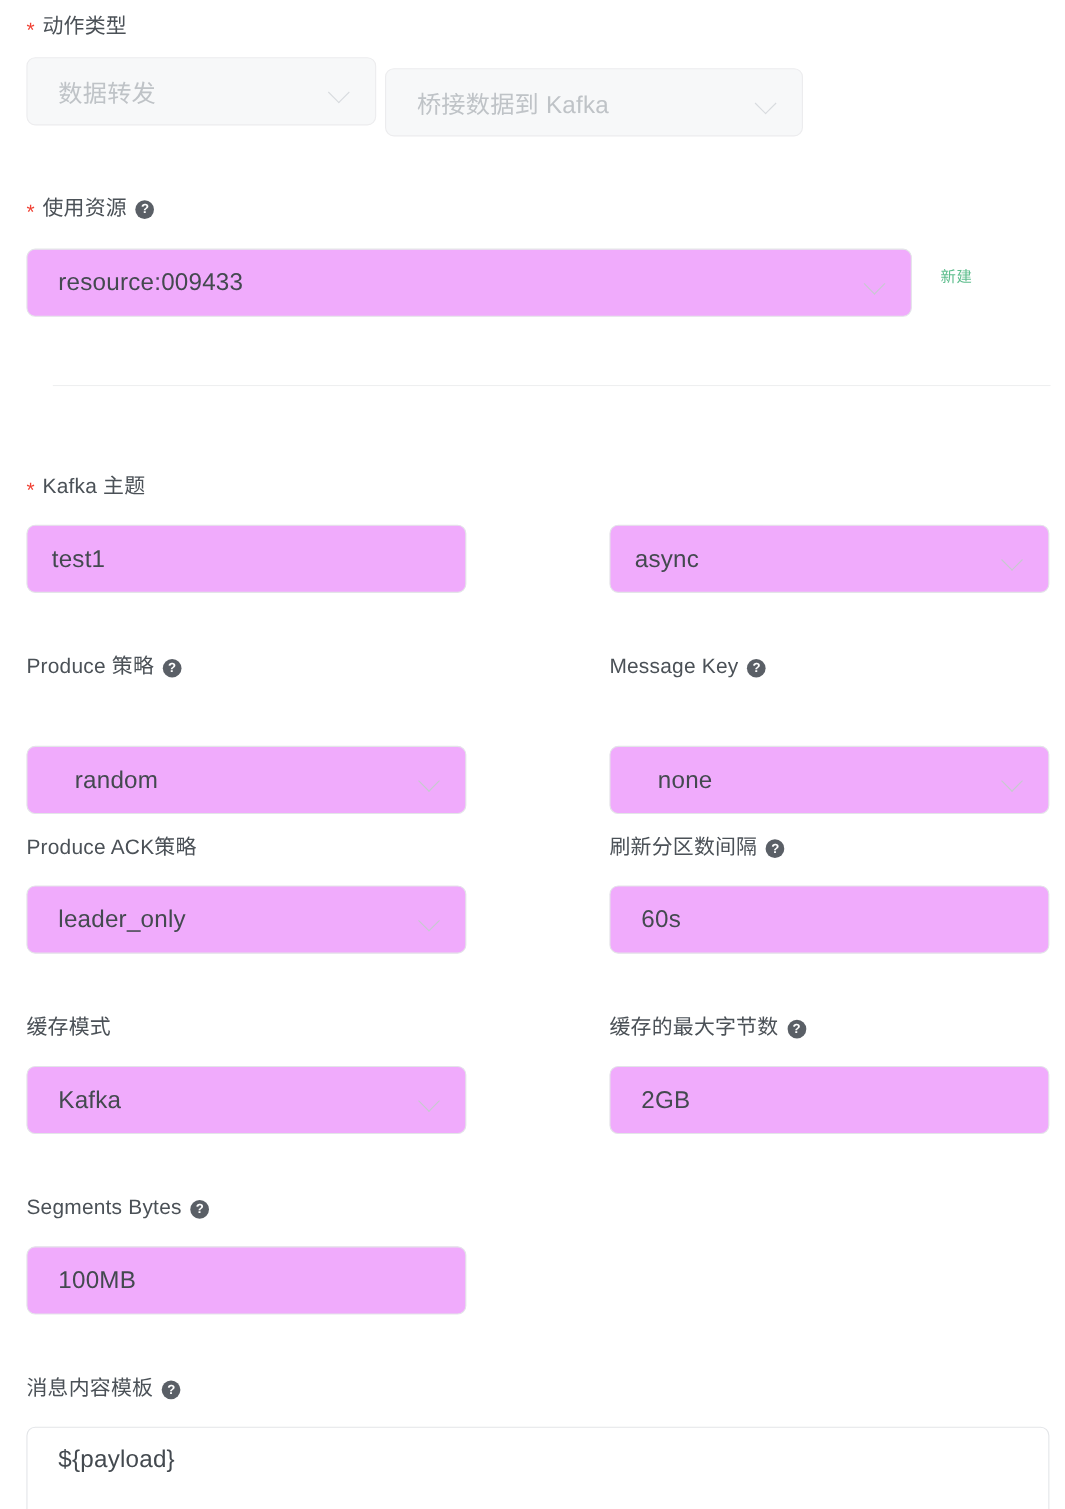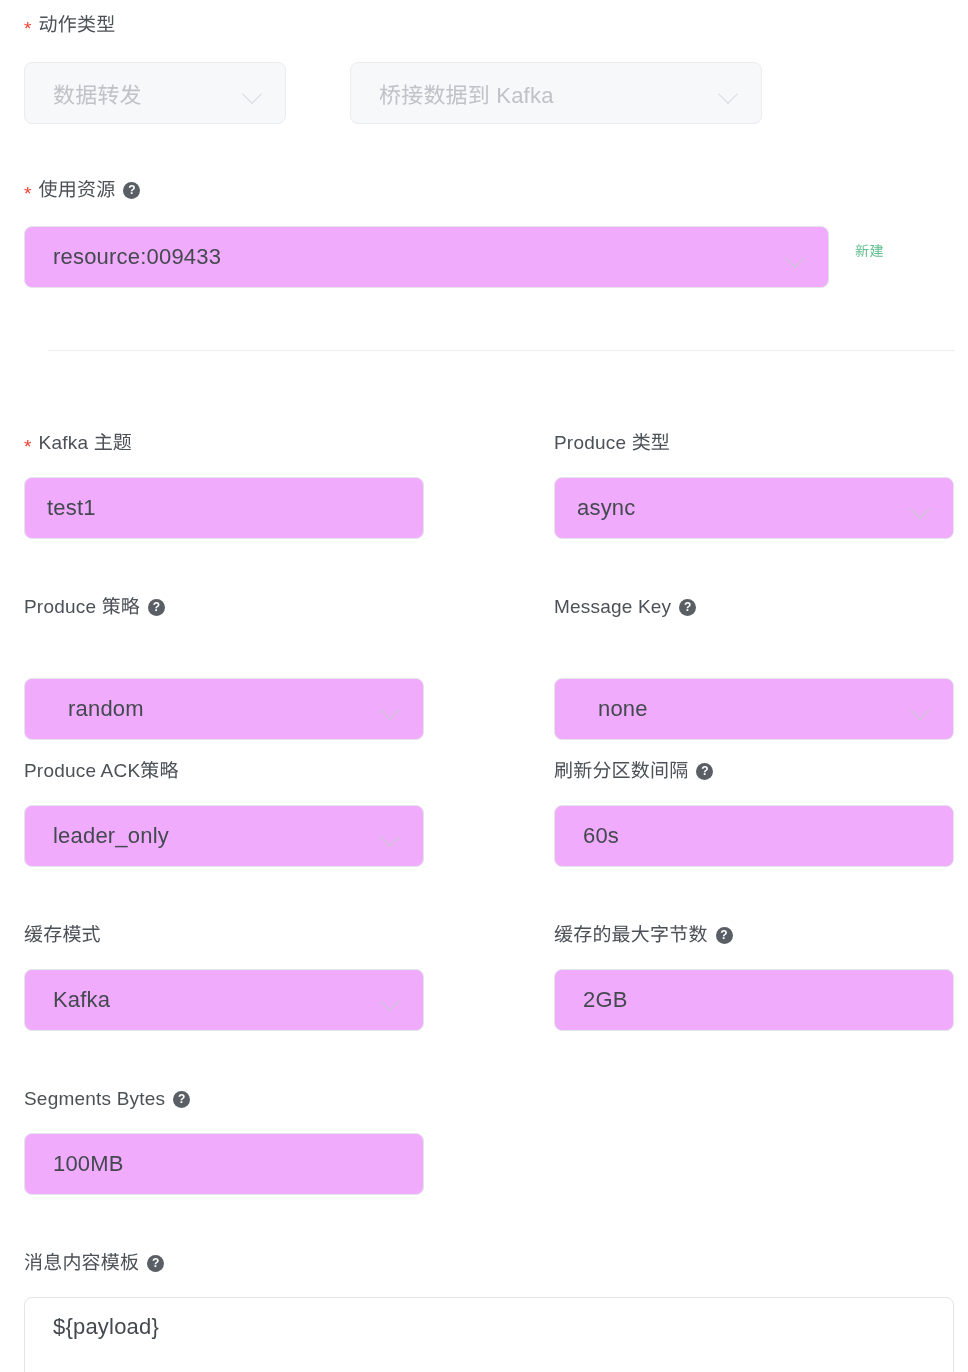--- a/index.html
+++ b/index.html
@@ -114,22 +114,22 @@
   .control.disabled .chevron::before {
     border-right-color: #d8dbdf;
     border-bottom-color: #d8dbdf;
   }
 
   
   .abs { position: absolute; }
 
   
   #lbl-action       { left: 24px;  top: 12px; }
-  #sel-action-kind  { left: 24px;  top: 62px;  width: 262px; }
-  #sel-action-bridge{ left: 350px; top: 62px;  width: 412px; gap: 40px; }
+  #sel-action-kind  { left: 24px;  top: 52px;  width: 318px; }
+  #sel-action-bridge{ left: 350px; top: 62px;  width: 380px; gap: 40px; }
 
   
   #lbl-resource     { left: 24px;  top: 177px; }
   #sel-resource     { left: 24px;  top: 226px; width: 400px; }
   #sel-resource.wide{ width: 805px; }
   #link-new {
     left: 855px; top: 240px;
     font-size: 14px;
     color: #5fbe8e;
     cursor: pointer;
@@ -214,23 +214,20 @@
   <div class="abs" id="divider"></div>
 
   <div class="abs label col-l row1-lbl">
     <span class="req-star">*</span>
     <span class="label-text">Kafka 主题</span>
   </div>
   <div class="abs control col-l row1-ctl">
     <span class="value">test1</span>
   </div>
 
-  <div class="abs label col-r row1-lbl">
-    <span class="label-text">Produce 类型</span>
-  </div>
   <div class="abs control col-r row1-ctl">
     <span class="value">async</span>
     <span class="chevron"></span>
   </div>
 
   <div class="abs label col-l row2-lbl">
     <span class="label-text">Produce 策略</span>
     <span class="help-icon">
         <span>?</span>
       </span>

